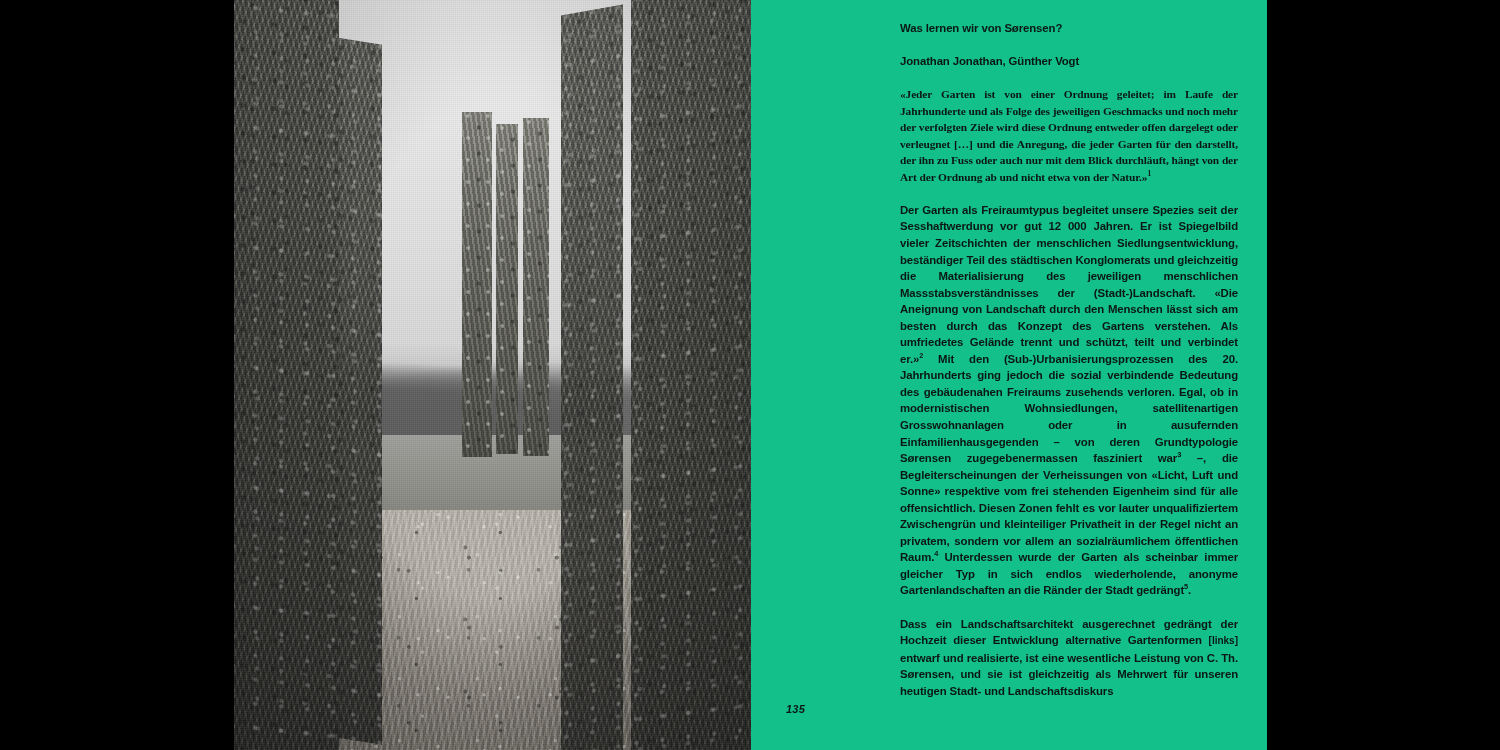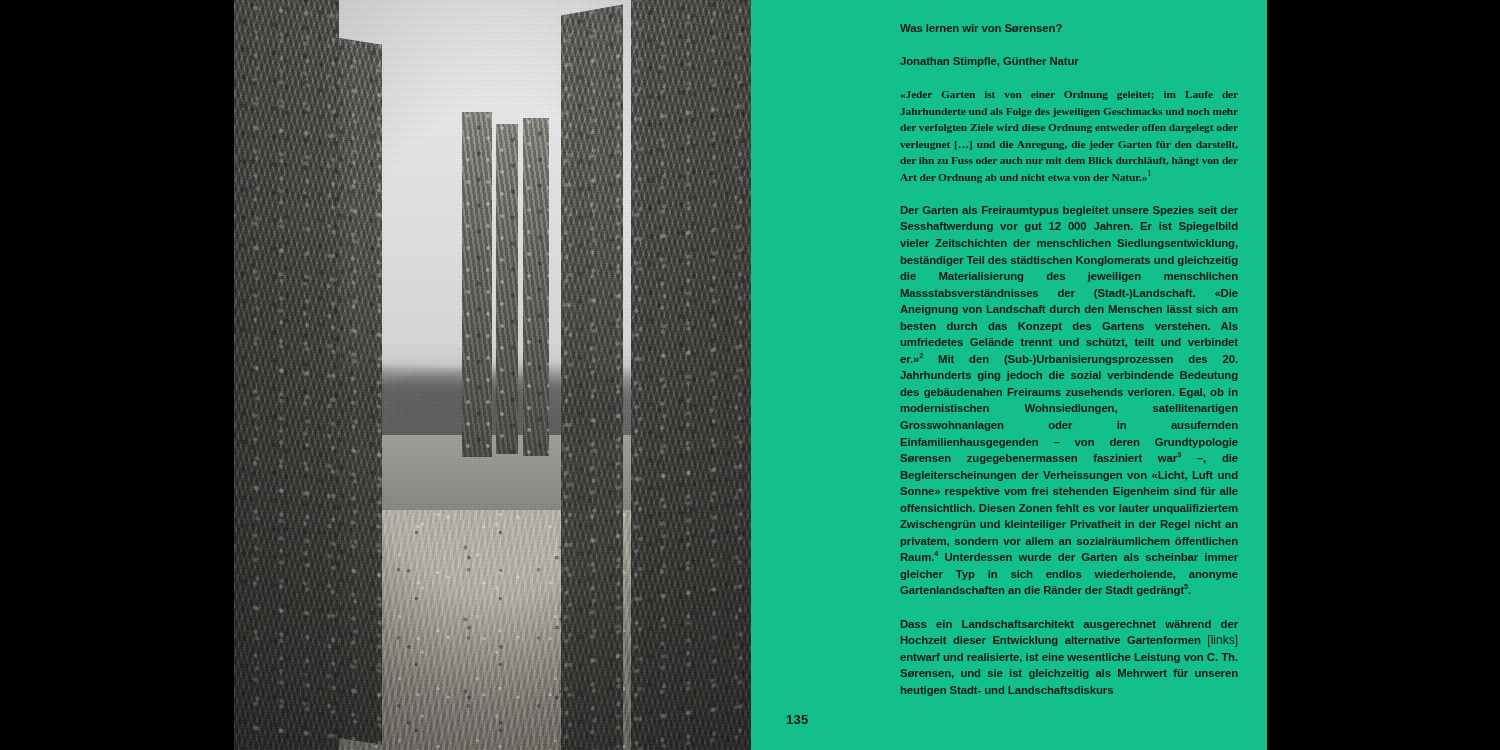--- a/index.html
+++ b/index.html
@@ -216,32 +216,33 @@
   #article-authors { font-weight: 700; }
   #quote { font-weight: 700; font-family: Liberation Serif, serif; }
   #section-heading { font-weight: 700; }
   sup {
     font-size: 7.4px;
     line-height: 0;
     vertical-align: super;
     font-weight: 700;
   }
   .marginal {
-    font-size: 12px;
-    font-weight: 400;
+    font-size: 10px;
+    font-weight: 700;
     letter-spacing: 0;
   }
   #folio {
     position: absolute;
     left: 35px;
-    bottom: 23px;
-    font-size: 13px;
+    bottom: 35px;
+    font-size: 11px;
     font-weight: 700;
     color: #0a1712;
     letter-spacing: 0.02em;
+    font-style: italic;
   }
 </style>
 </head>
 <body>
 
 <div id="spread">
 
   <div id="photo-page">
     <div id="photo-canvas">
       <div class="sky"></div>
@@ -264,29 +265,29 @@
     </div>
     <div id="photo-caption"></div>
   </div>
 
   <div id="text-page">
     <div id="text-column">
 
       <p id="article-title">Was lernen wir von Sørensen?</p>
       <div class="para-gap"></div>
 
-      <p id="article-authors">Jonathan Stimpfle, Günther Natur</p>
+      <p id="article-authors">Jonathan Jonathan, Günther Vogt</p>
       <div class="para-gap"></div>
 
       <p id="quote"><span>«Jeder Garten ist von einer Ordnung geleitet; im Laufe der Jahrhunderte und als Folge des jeweiligen Geschmacks und noch mehr der verfolgten Ziele wird diese Ordnung entweder offen dargelegt oder verleugnet […] und die Anregung, die jeder Garten für den darstellt, der ihn zu Fuss oder auch nur mit dem Blick durchläuft, hängt von der Art der Ordnung ab und nicht etwa von der Natur.»</span><sup>1</sup></p>
       <div class="para-gap"></div>
 
       <p><span>Der Garten als Freiraumtypus begleitet unsere Spezies seit der Sesshaftwerdung vor gut 12 000 Jahren. Er ist Spiegelbild vieler Zeitschichten der menschlichen Siedlungsentwicklung, beständiger Teil des städtischen Konglomerats und gleichzeitig die Materialisierung des jeweiligen menschlichen Massstabsverständnisses der (Stadt-)Landschaft. «Die Aneignung von Landschaft durch den Menschen lässt sich am besten durch das Konzept des Gartens verstehen. Als umfriedetes Gelände trennt und schützt, teilt und verbindet er.»</span><sup>2</sup><span> Mit den (Sub-)Urbanisierungsprozessen des 20. Jahrhunderts ging jedoch die sozial verbindende Bedeutung des gebäudenahen Freiraums zusehends verloren. Egal, ob in modernistischen Wohnsiedlungen, satellitenartigen Grosswohnanlagen oder in ausufernden Einfamilienhausgegenden – von deren Grundtypologie Sørensen zugegebenermassen fasziniert war</span><sup>3</sup><span> –, die Begleiterscheinungen der Verheissungen von «Licht, Luft und Sonne» respektive vom frei stehenden Eigenheim sind für alle offensichtlich. Diesen Zonen fehlt es vor lauter unqualifiziertem Zwischengrün und kleinteiliger Privatheit in der Regel nicht an privatem, sondern vor allem an sozialräumlichem öffentlichen Raum.</span><sup>4</sup><span> Unterdessen wurde der Garten als scheinbar immer gleicher Typ in sich endlos wiederholende, anonyme Gartenlandschaften an die Ränder der Stadt gedrängt</span><sup>5</sup><span>.</span></p>
       <div class="para-gap"></div>
 
-      <p><span>Dass ein Landschaftsarchitekt ausgerechnet während der Hochzeit dieser Entwicklung alternative Gartenformen </span><span class="marginal">[links]</span><span> entwarf und realisierte, ist eine wesentliche Leistung von C. Th. Sørensen, und sie ist gleichzeitig als Mehrwert für unseren heutigen Stadt- und Landschaftsdiskurs</span></p>
+      <p><span>Dass ein Landschaftsarchitekt ausgerechnet gedrängt der Hochzeit dieser Entwicklung alternative Gartenformen </span><span class="marginal">[links]</span><span> entwarf und realisierte, ist eine wesentliche Leistung von C. Th. Sørensen, und sie ist gleichzeitig als Mehrwert für unseren heutigen Stadt- und Landschaftsdiskurs</span></p>
 
     </div>
 
     <div id="folio">135</div>
   </div>
 
 </div>
 
 </body></html>

